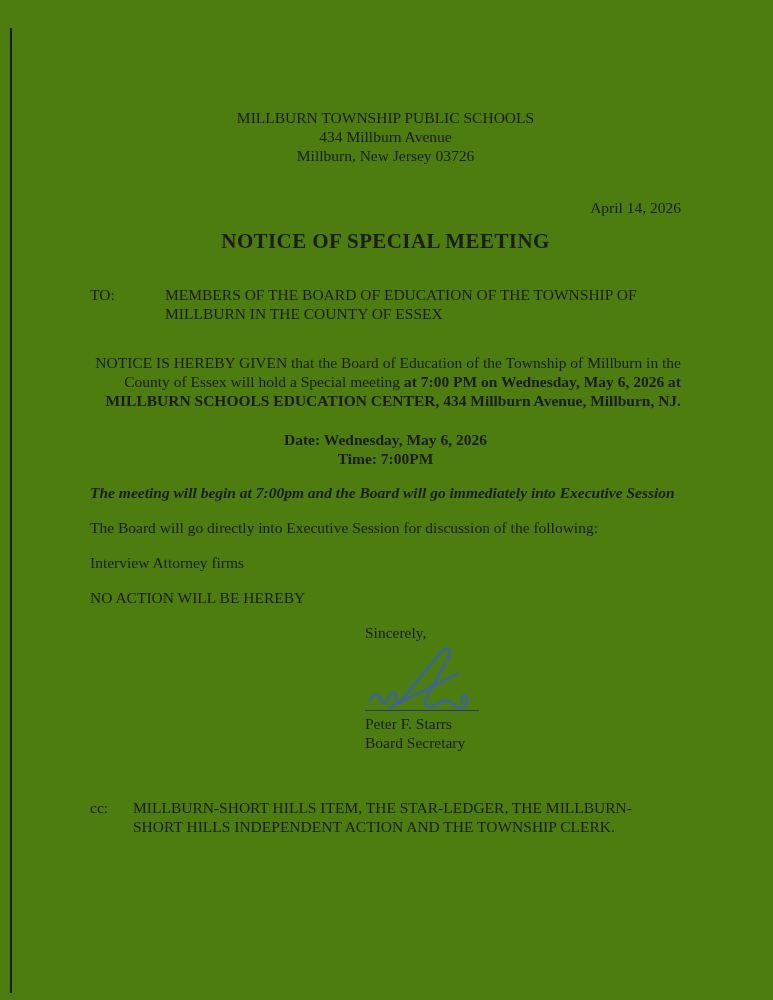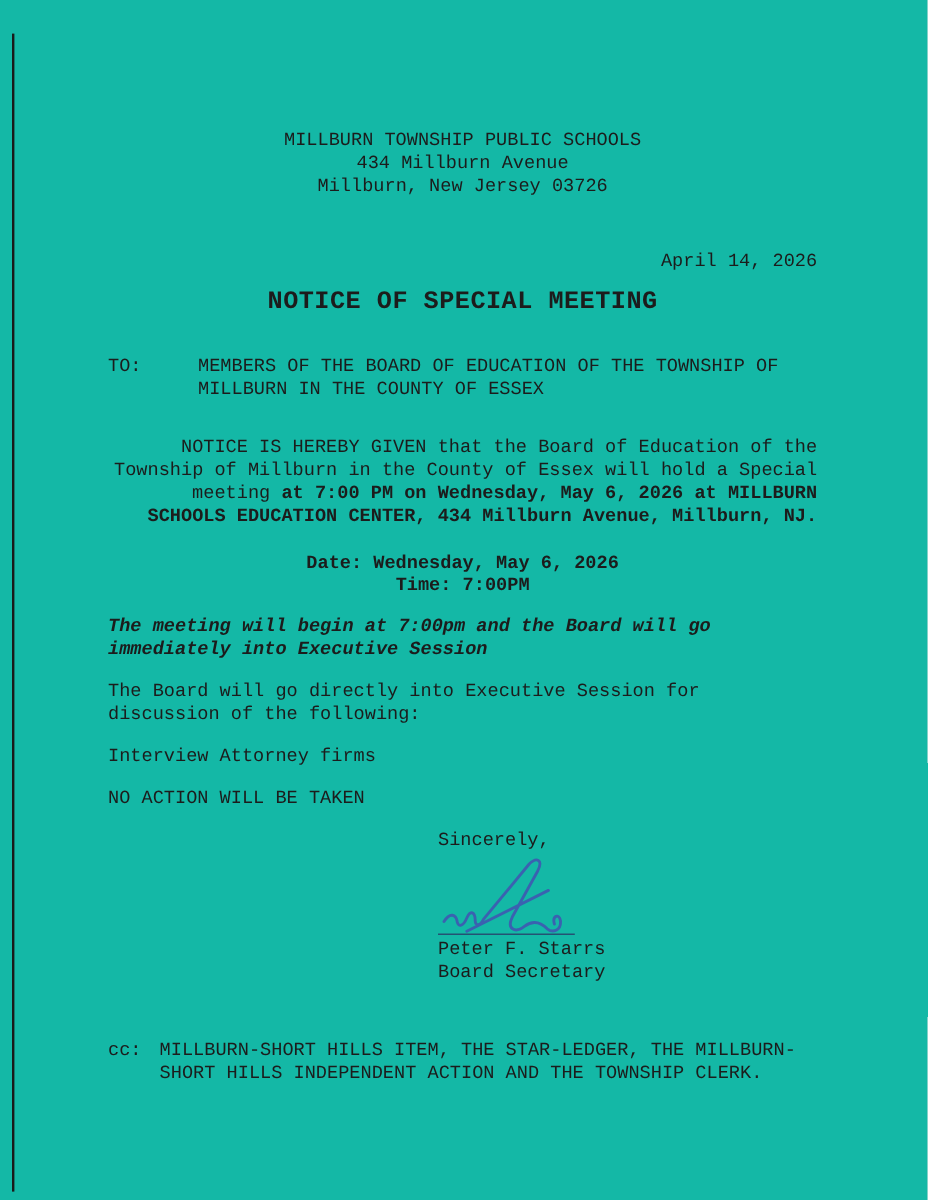--- a/index.html
+++ b/index.html
@@ -5,22 +5,22 @@
   html, body {
     margin: 0;
     padding: 0;
     background: #e8e8e8;
   }
   .page {
     position: relative;
     width: 773px;
     height: 1000px;
     margin: 0 auto;
-    background: #14b8a6;
-    font-family: Liberation Mono, monospace;
+    background: #4d7c0f;
+    font-family: Liberation Serif, serif;
     font-size: 15.5px;
     color: #1c1c1c;
     overflow: hidden;
   }
   .scan-line {
     position: absolute;
     left: 10px;
     top: 28px;
     width: 2px;
     height: 965px;
@@ -31,21 +31,21 @@
     left: 90px;
     right: 92px;
     top: 0;
   }
   .letterhead {
     margin-top: 108px;
     text-align: center;
     line-height: 19px;
   }
   .date-line {
-    margin-top: 44px;
+    margin-top: 33px;
     text-align: right;
     line-height: 19px;
   }
   .title {
     margin: 15px 0 0 0;
     text-align: center;
     font-size: 21px;
     font-weight: bold;
     letter-spacing: 0.4px;
     line-height: 19px;
@@ -127,21 +127,21 @@
 
     <div class="center-bold first">Date: Wednesday, May 6, 2026</div>
     <div class="center-bold">Time: 7:00PM</div>
 
     <div class="italic-line">The meeting will begin at 7:00pm and the Board will go immediately into Executive Session</div>
 
     <p class="plain-line">The Board will go directly into Executive Session for discussion of the following:</p>
 
     <p class="plain-line">Interview Attorney firms</p>
 
-    <p class="plain-line">NO ACTION WILL BE TAKEN</p>
+    <p class="plain-line">NO ACTION WILL BE HEREBY</p>
 
     <div class="sig-block">
       <div>Sincerely,</div>
       <div class="sig-ink">
         <svg width="120" height="70" viewBox="0 0 120 70">
           <path d="M3 56 C8 48, 13 50, 14 56 C15 61, 19 60, 22 53 C25 46, 29 48, 29 55 C29 60, 33 60, 36 54 L74 8 C80 2, 86 4, 81 14 L60 52 C55 62, 62 66, 70 60 C78 54, 84 57, 89 62 C94 66, 101 63, 100 55 C99 49, 93 51, 95 58 M22 64 L90 30" fill="none" stroke-width="2.4" stroke-linecap="round" stroke-linejoin="round" stroke="#3a62b0"></path>
         </svg>
       </div>
       <div class="sig-rule"></div>
       <div>Peter F. Starrs</div>

